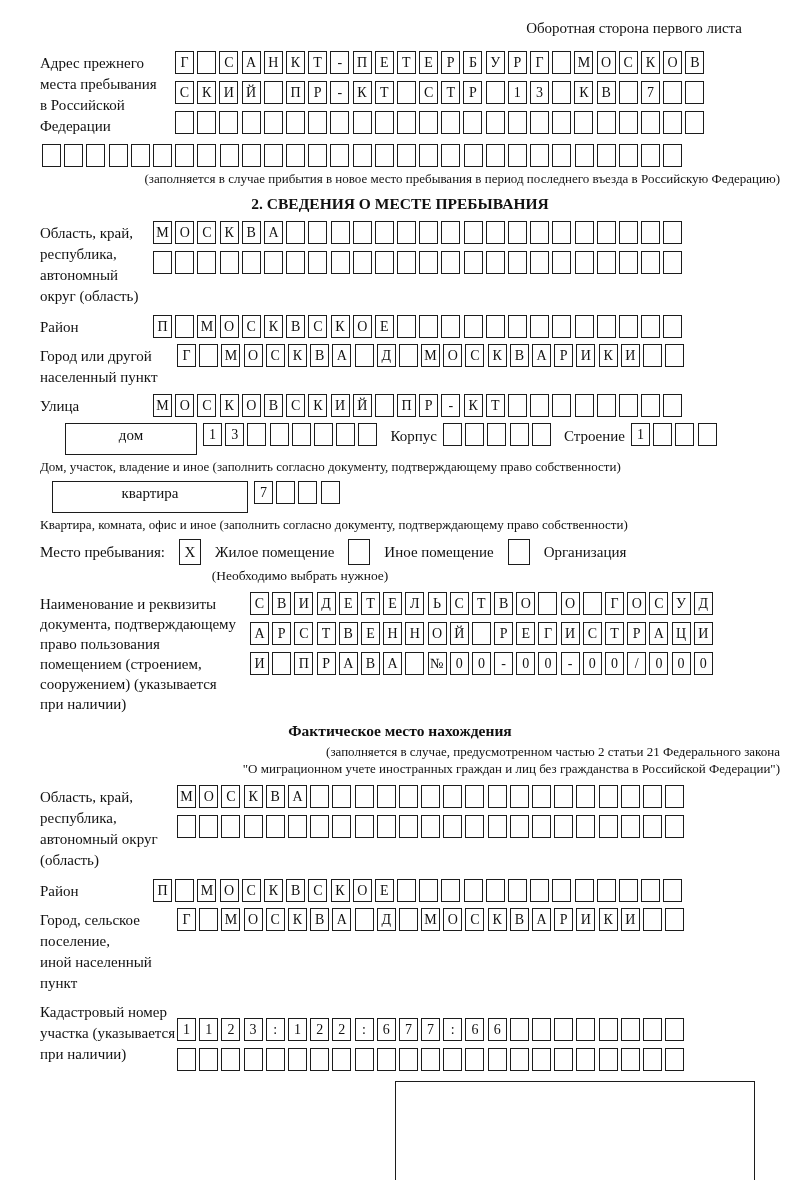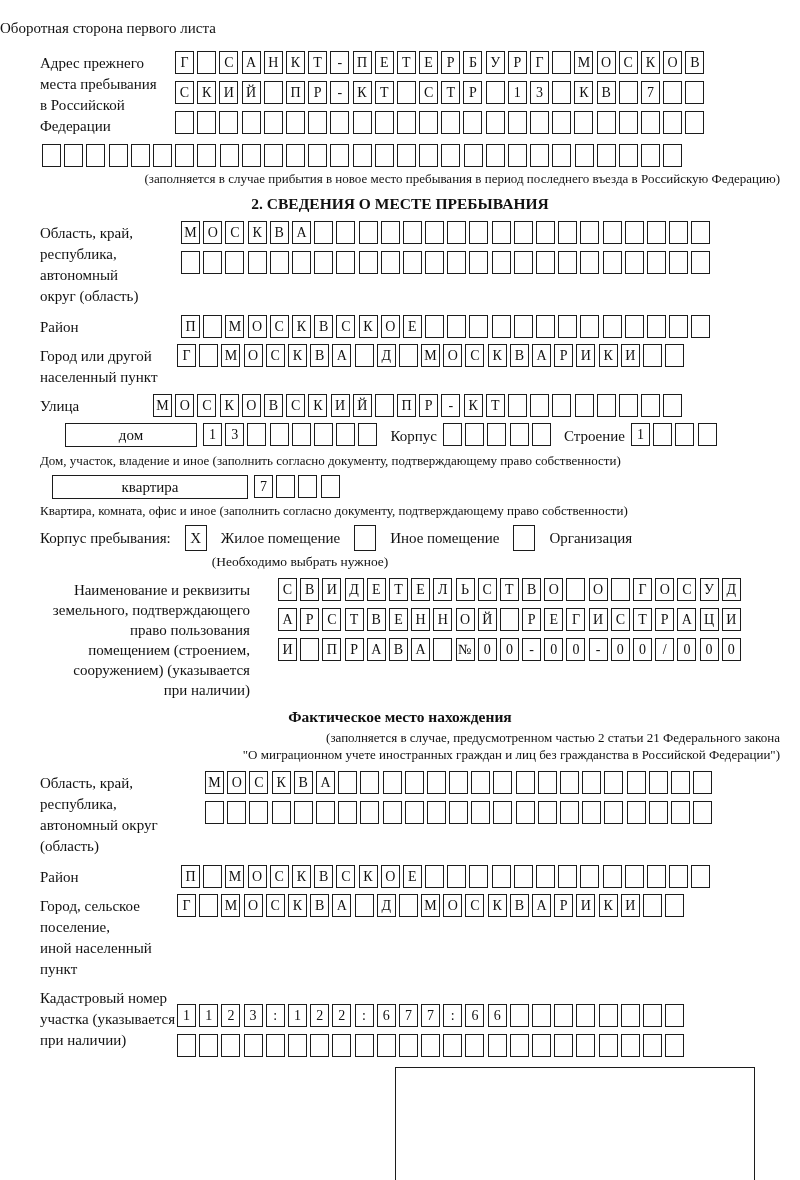--- a/index.html
+++ b/index.html
@@ -2,39 +2,39 @@
 <html><head>
 <meta charset="utf-8">
 <style>
   * { box-sizing: border-box; margin: 0; padding: 0; }
   body {
     width: 800px; height: 1180px; overflow: hidden;
     background: #ffffff; color: #111;
     font-family: "Liberation Serif", "DejaVu Serif", serif;
     font-size: 15px;
   }
-  .corner { text-align: left; padding: 20px 58px 0 0; font-size: 15px; }
+  .corner { text-align: right; padding: 20px 58px 0 0; font-size: 15px; }
   .frow { display: flex; align-items: flex-start; margin-left: 40px; }
   .flabel { flex: 0 0 auto; line-height: 21px; font-size: 15px; padding-top: 2px; }
-  .w135 { width: 135px; } .w113 { width: 113px; } .w137 { width: 137px; } .w210 { width: 210px; line-height: 20px; text-align: right; }
+  .w135 { width: 135px; } .w113 { width: 113px; } .w137 { width: 137px; } .w210 { width: 210px; line-height: 20px; }
   .cells { white-space: nowrap; line-height: 0; }
   .cells + .cells { margin-top: 7px; }
   .cell {
     display: inline-block; width: 19px; height: 23px;
     border: 1.6px solid #1c1c1c; margin-right: 3.2px;
     text-align: center; font-size: 14px; line-height: 21px;
     vertical-align: top;
   }
-  .mt6 { margin-top: 6px; } .mt8 { margin-top: 8px; gap: 28px; } .mt10 { margin-top: 10px; } .mt14 { margin-top: 14px; }
+  .mt6 { margin-top: 6px; } .mt8 { margin-top: 8px; } .mt10 { margin-top: 10px; } .mt14 { margin-top: 14px; }
   .caption { font-size: 13px; line-height: 17px; margin-top: 3px; }
   .caption.center { text-align: right; width: 780px; }
   .caption.left { margin-left: 40px; }
   .h2 { text-align: center; font-weight: bold; font-size: 15.5px; margin-top: 8px; }
   .rectfield {
-    display: inline-block; border: 1.6px solid #1c1c1c; height: 24px;
+    display: inline-block; border: 1.6px solid #1c1c1c; height: 32px;
     text-align: center; line-height: 23px; font-size: 15px; vertical-align: top; margin-right: 6px;
   }
   .domrect { width: 132px; } .kvrect { width: 196px; }
   .inline-label { display: inline-block; line-height: 26px; margin: 0 6px 0 10px; font-size: 15px; vertical-align: top; }
   .cb {
     display: inline-block; width: 22px; height: 26px; border: 1.6px solid #1c1c1c;
     text-align: center; line-height: 24px; font-size: 15px; vertical-align: top;
   }
   .mesto-row { display: flex; align-items: flex-start; margin-left: 40px; }
   .mesto-row > span { margin-right: 14px; }
@@ -105,34 +105,34 @@
   <span class="rectfield domrect">дом</span><span class="cells"><span class="cell">1</span><span class="cell">3</span><span class="cell"></span><span class="cell"></span><span class="cell"></span><span class="cell"></span><span class="cell"></span><span class="cell"></span></span><span class="inline-label">Корпус</span><span class="cells"><span class="cell"></span><span class="cell"></span><span class="cell"></span><span class="cell"></span><span class="cell"></span></span><span class="inline-label">Строение</span><span class="cells"><span class="cell">1</span><span class="cell"></span><span class="cell"></span><span class="cell"></span></span>
 </div>
 <div class="caption left">Дом, участок, владение и иное (заполнить согласно документу, подтверждающему право собственности)</div>
 
 <div class="mt6" style="margin-left:52px; white-space:nowrap;">
   <span class="rectfield kvrect">квартира</span><span class="cells"><span class="cell">7</span><span class="cell"></span><span class="cell"></span><span class="cell"></span></span>
 </div>
 <div class="caption left">Квартира, комната, офис и иное (заполнить согласно документу, подтверждающему право собственности)</div>
 
 <div class="mesto-row mt6">
-  <span class="mesto-label">Корпус пребывания:</span>
+  <span class="mesto-label">Место пребывания:</span>
   <span class="cb">X</span>
   <span class="opt-label">Жилое помещение</span>
   <span class="cb"></span>
   <span class="opt-label">Иное помещение</span>
   <span class="cb"></span>
   <span class="opt-label">Организация</span>
 </div>
 <div class="note-center">(Необходимо выбрать нужное)</div>
 
 <div class="frow mt8">
   <div class="flabel w210">
     <div>Наименование и реквизиты</div>
-    <div>земельного, подтверждающего</div>
+    <div>документа, подтверждающему</div>
     <div>право пользования</div>
     <div>помещением (строением,</div>
     <div>сооружением) (указывается</div>
     <div>при наличии)</div>
   </div>
   <div>
     <div class="cells"><span class="cell">С</span><span class="cell">В</span><span class="cell">И</span><span class="cell">Д</span><span class="cell">Е</span><span class="cell">Т</span><span class="cell">Е</span><span class="cell">Л</span><span class="cell">Ь</span><span class="cell">С</span><span class="cell">Т</span><span class="cell">В</span><span class="cell">О</span><span class="cell"></span><span class="cell">О</span><span class="cell"></span><span class="cell">Г</span><span class="cell">О</span><span class="cell">С</span><span class="cell">У</span><span class="cell">Д</span></div>
     <div class="cells"><span class="cell">А</span><span class="cell">Р</span><span class="cell">С</span><span class="cell">Т</span><span class="cell">В</span><span class="cell">Е</span><span class="cell">Н</span><span class="cell">Н</span><span class="cell">О</span><span class="cell">Й</span><span class="cell"></span><span class="cell">Р</span><span class="cell">Е</span><span class="cell">Г</span><span class="cell">И</span><span class="cell">С</span><span class="cell">Т</span><span class="cell">Р</span><span class="cell">А</span><span class="cell">Ц</span><span class="cell">И</span></div>
     <div class="cells"><span class="cell">И</span><span class="cell"></span><span class="cell">П</span><span class="cell">Р</span><span class="cell">А</span><span class="cell">В</span><span class="cell">А</span><span class="cell"></span><span class="cell">№</span><span class="cell">0</span><span class="cell">0</span><span class="cell">-</span><span class="cell">0</span><span class="cell">0</span><span class="cell">-</span><span class="cell">0</span><span class="cell">0</span><span class="cell">/</span><span class="cell">0</span><span class="cell">0</span><span class="cell">0</span></div>
   </div>

